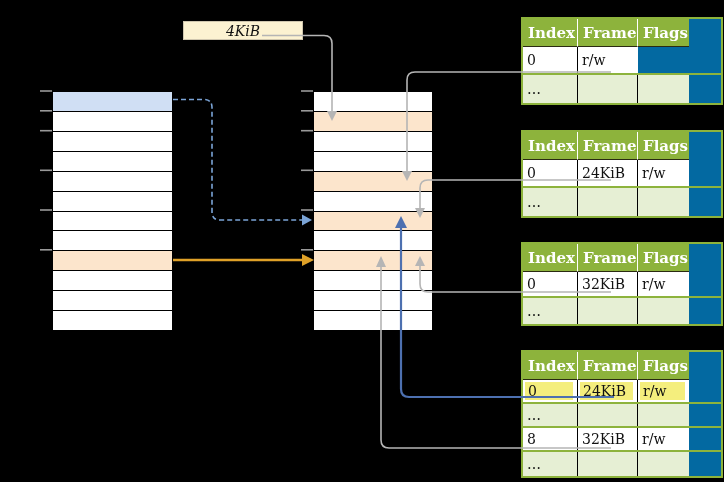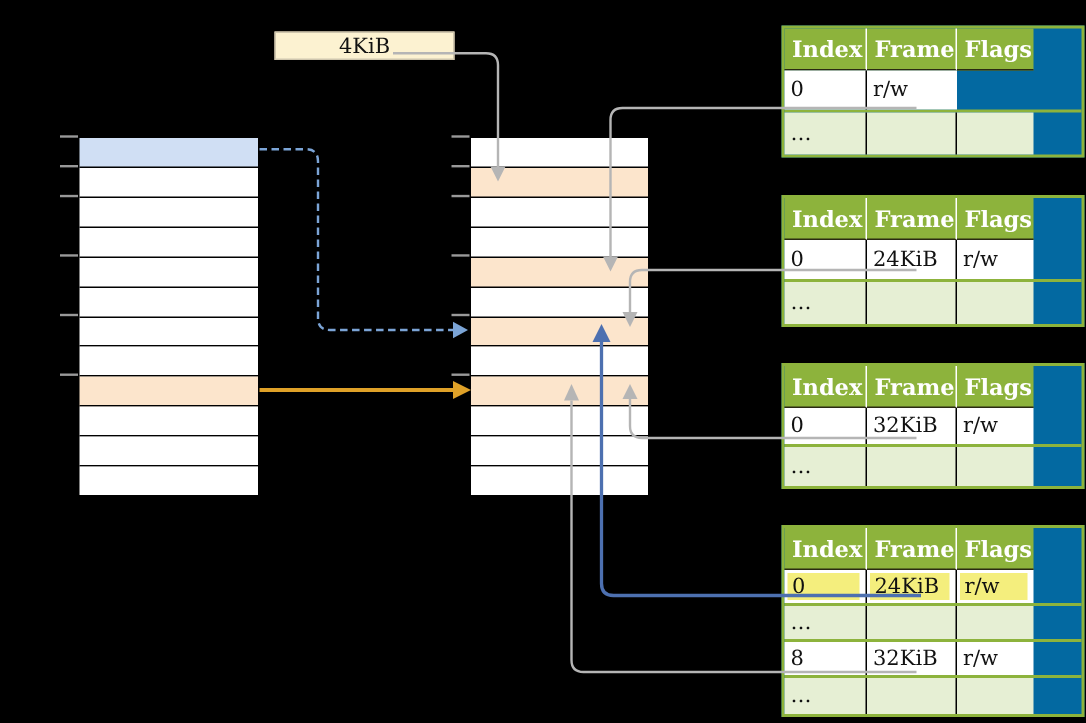--- a/index.html
+++ b/index.html
@@ -11,21 +11,21 @@
   #vtab{left:52px;top:91px;width:121px;height:240px;}
   #ptab{left:313px;top:91px;width:120px;height:240px;}
   .mrow{flex:1;background:#fff;border-bottom:1.5px solid #000;}
   .mrow:last-child{border-bottom:none;}
   .mrow.blue{background:#d0dff4;}
   .mrow.orange{background:#fce5cc;}
 
   
   .box4kib{position:absolute;left:183px;top:21px;width:120px;height:19px;background:#fcf2d1;
            border:1px solid #cfc6ae;box-sizing:border-box;display:flex;align-items:center;
-           justify-content:center;font-size:14px;color:#111;}
+           justify-content:center;font-size:14px;color:#111;font-style:italic;}
 
   
   .ftable{position:absolute;left:521px;width:202px;border:2px solid #8db33c;background:#0369a1;box-sizing:border-box;}
   .fhead,.frow{display:grid;grid-template-columns:55px 60px 51px;}
   .hcell{height:28px;background:#8db33c;color:#fff;font-weight:bold;font-size:15px;display:flex;
          align-items:center;padding-left:5px;border-right:1px solid #fff;border-bottom:1px solid #2a2a12;box-sizing:border-box;}
   .hcell:last-child{border-right:none;}
   .frow{box-sizing:border-box;border-bottom:2px solid #8db33c;}
   .frow:last-child{border-bottom:none;}
   .fcell{background:#fff;font-size:14px;color:#111;display:flex;align-items:center;

